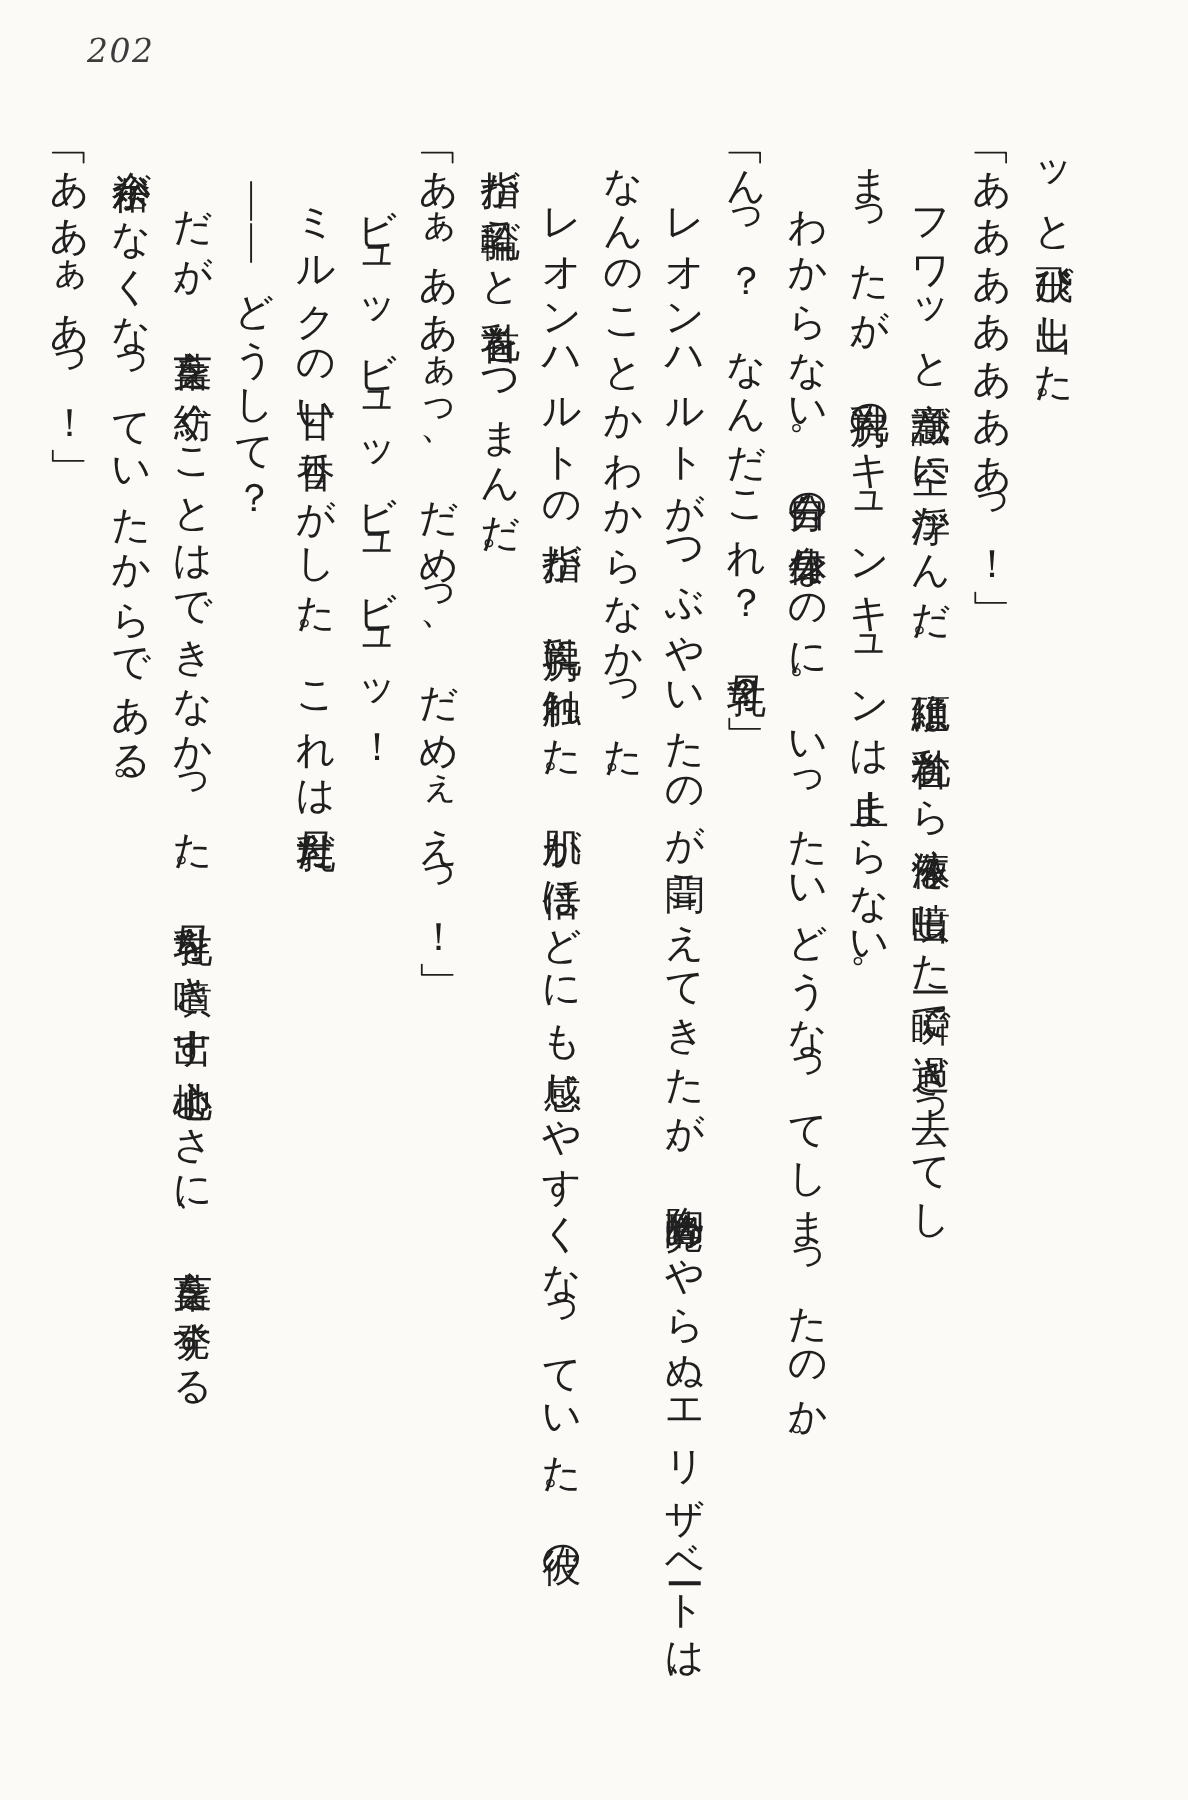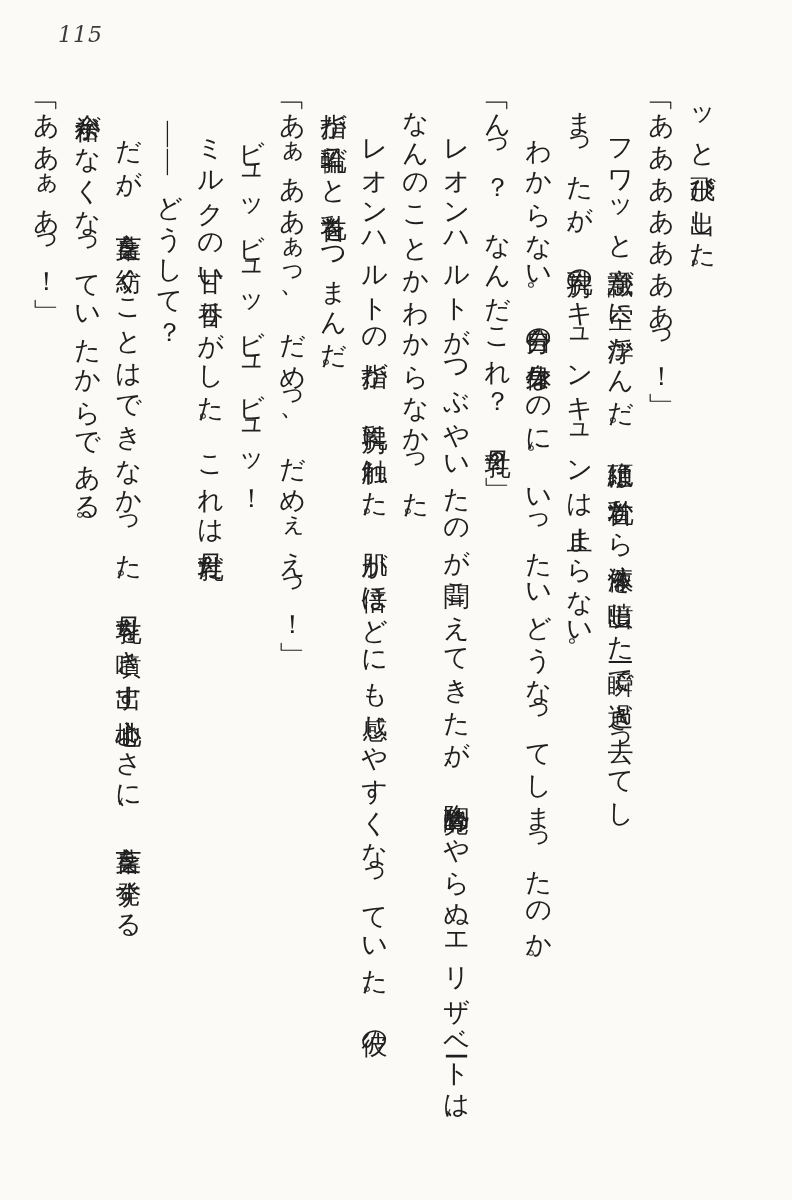--- a/index.html
+++ b/index.html
@@ -43,21 +43,21 @@
   }
   .text-line {
     margin: 0;
     white-space: pre;
   }
 </style>
 </head>
 <body>
 
 <div class="page">
-  <div class="page-number">115</div>
+  <div class="page-number">202</div>
   <div class="text-block">
       <div class="text-line">ッと飛び出した。</div>
       <div class="text-line">「あああああああっ！」</div>
       <div class="text-line">　フワッと意識が空に浮かんだ。絶頂は乳首から液体を噴出した一瞬で過ぎ去ってし</div>
       <div class="text-line">まったが、乳房のキュンキュンは止まらない。</div>
       <div class="text-line">　わからない。自分の身体なのに。いったいどうなってしまったのか。</div>
       <div class="text-line">「んっ？　なんだこれ？　母乳？」</div>
       <div class="text-line">　レオンハルトがつぶやいたのが聞こえてきたが、陶酔覚めやらぬエリザベートは、</div>
       <div class="text-line">なんのことかわからなかった。</div>
       <div class="text-line">　レオンハルトの指が、乳房に触れた。肌が倍ほどにも感じやすくなっていた。彼の</div>

